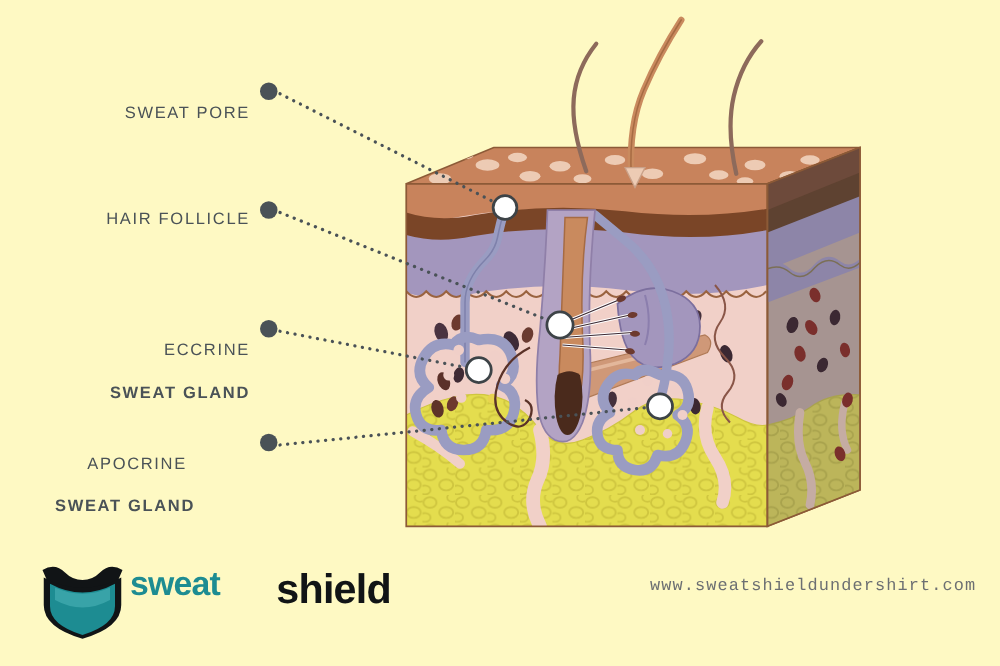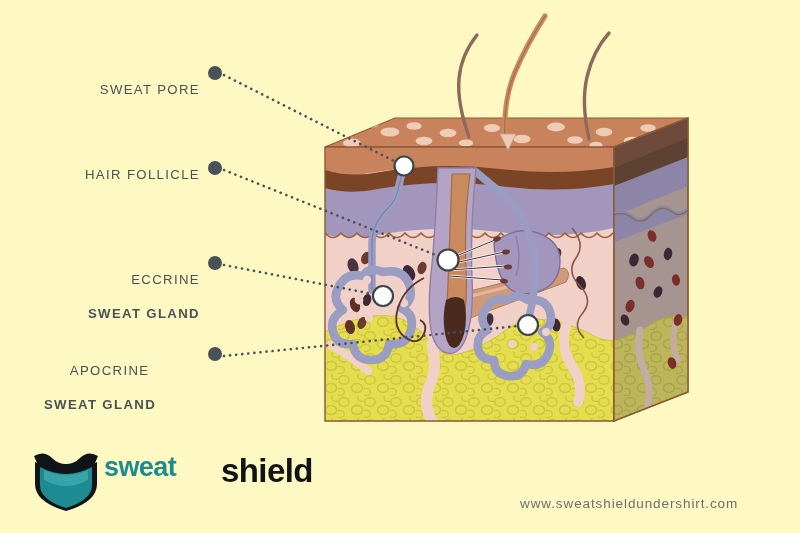--- a/index.html
+++ b/index.html
@@ -32,25 +32,25 @@
     position: absolute;
     width: 14px;
     height: 14px;
     border-radius: 50%;
     background: #4a5257;
   }
   
   #site-url {
     position: absolute;
     left: 520px;
-    top: 496px;
+    top: 462px;
     color: #6c6f72;
     font-size: 13.5px;
     letter-spacing: 0.9px;
-    font-family: Liberation Sans, sans-serif;
+    font-family: Liberation Mono, monospace;
     white-space: pre;
   }
   #logo {
     position: absolute;
     left: 26px;
     top: 450px;
     width: 220px;
     height: 62px;
   }
   .logo-word {

